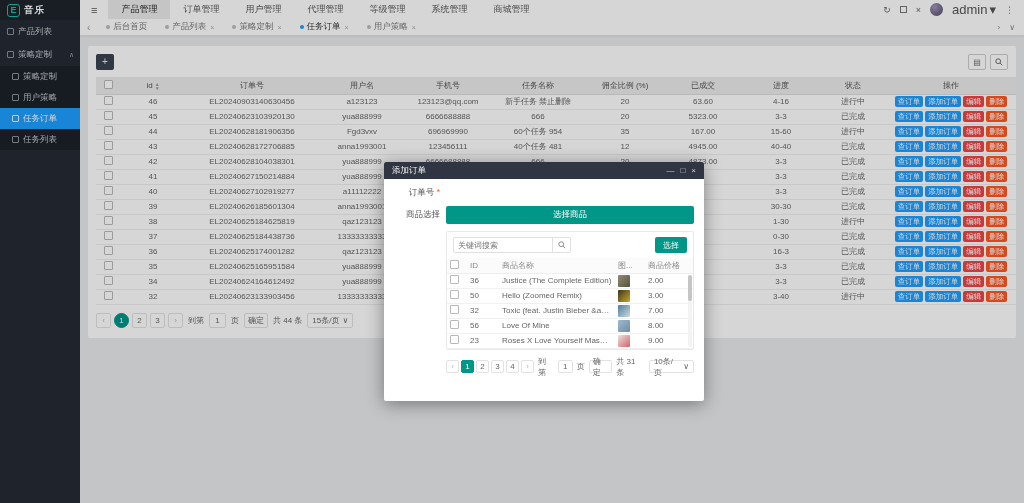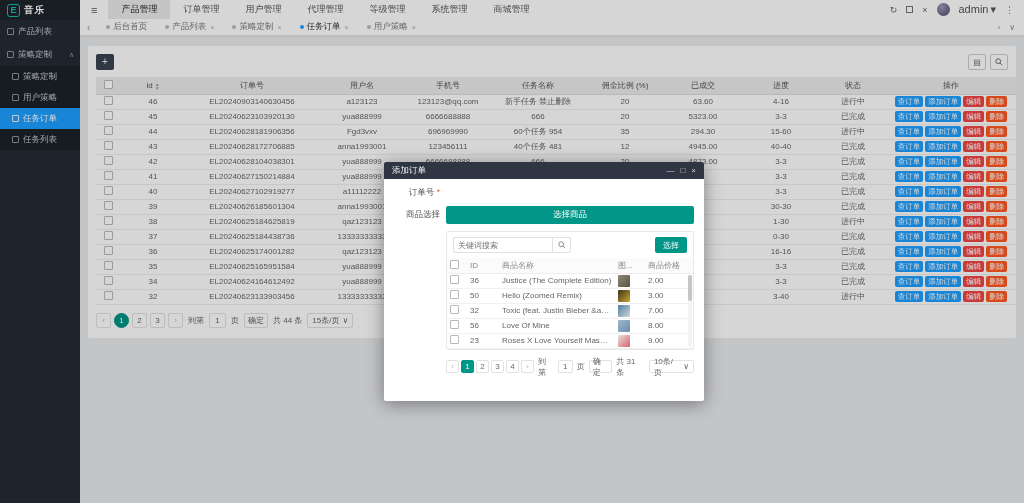--- a/index.html
+++ b/index.html
@@ -22,21 +22,21 @@
 
 .header{position:absolute;left:80px;top:0;right:0;height:19px;background:#fff;display:flex;align-items:center;z-index:6}
 .burger{font-size:11px;color:#555;padding:0 11px;cursor:pointer}
 .nav-items{display:flex;height:19px}
 .nav-item{font-size:9px;color:#555;padding:4px 13px;display:flex;align-items:center;cursor:pointer;white-space:nowrap}
 .nav-item.active{background:#ebebeb;color:#222}
 .header-right{margin-left:auto;display:flex;align-items:center;gap:9px;padding-right:10px;color:#666}
 .hicon{font-size:9px;cursor:pointer}
 .fullscreen-box{width:7px;height:7px;border:1px solid #777;display:inline-block;cursor:pointer}
 .avatar{width:13px;height:13px;border-radius:50%;background:radial-gradient(circle at 35% 30%,#a396bd,#4e4963);display:inline-block;cursor:pointer}
-.admin{font-size:11px;color:#555;display:flex;align-items:flex-start;gap:2px;cursor:pointer}
+.admin{font-size:13px;color:#555;display:flex;align-items:center;gap:2px;cursor:pointer}
 
 
 .tabbar{position:absolute;left:80px;top:19px;right:0;height:17px;background:#fff;border-bottom:1px solid #e0e0e0;box-shadow:0 1px 2px rgba(0,0,0,.05);display:flex;align-items:center;z-index:6}
 .tab-scroll{font-size:10px;color:#999;padding:0 7px;cursor:pointer}
 .tabs{display:flex;height:17px}
 .tab{display:flex;align-items:center;gap:3px;font-size:8.5px;color:#777;padding:0 9px;cursor:pointer;white-space:nowrap}
 .tab .dot{width:4px;height:4px;border-radius:50%;background:#bcbcbc;flex:none}
 .tab.active{color:#333}
 .tab.active .dot{background:#1E9FFF}
 .tab .x{font-size:7px;color:#aaa;margin-left:1px}
@@ -268,21 +268,21 @@
               <td><span class="btn btn-blue">查订单</span><span class="btn btn-blue">添加订单</span><span class="btn btn-green">编辑</span><span class="btn btn-red">删除</span></td>
             </tr>
             <tr>
               <td><span class="cbx"></span></td>
               <td>44</td>
               <td>EL20240628181906356</td>
               <td>Fgd3vxv</td>
               <td>696969990</td>
               <td>60个任务 954</td>
               <td>35</td>
-              <td>294.30</td>
+              <td>167.00</td>
               <td>15-60</td>
               <td>进行中</td>
               <td><span class="btn btn-blue">查订单</span><span class="btn btn-blue">添加订单</span><span class="btn btn-green">编辑</span><span class="btn btn-red">删除</span></td>
             </tr>
             <tr>
               <td><span class="cbx"></span></td>
               <td>43</td>
               <td>EL20240628172706885</td>
               <td>anna1993001</td>
               <td>123456111</td>
@@ -373,21 +373,21 @@
             </tr>
             <tr>
               <td><span class="cbx"></span></td>
               <td>36</td>
               <td>EL20240625174001282</td>
               <td>qaz123123</td>
               <td></td>
               <td></td>
               <td></td>
               <td></td>
-              <td>16-16</td>
+              <td>16-3</td>
               <td>已完成</td>
               <td><span class="btn btn-blue">查订单</span><span class="btn btn-blue">添加订单</span><span class="btn btn-green">编辑</span><span class="btn btn-red">删除</span></td>
             </tr>
             <tr>
               <td><span class="cbx"></span></td>
               <td>35</td>
               <td>EL20240625165951584</td>
               <td>yua888999</td>
               <td></td>
               <td></td>

